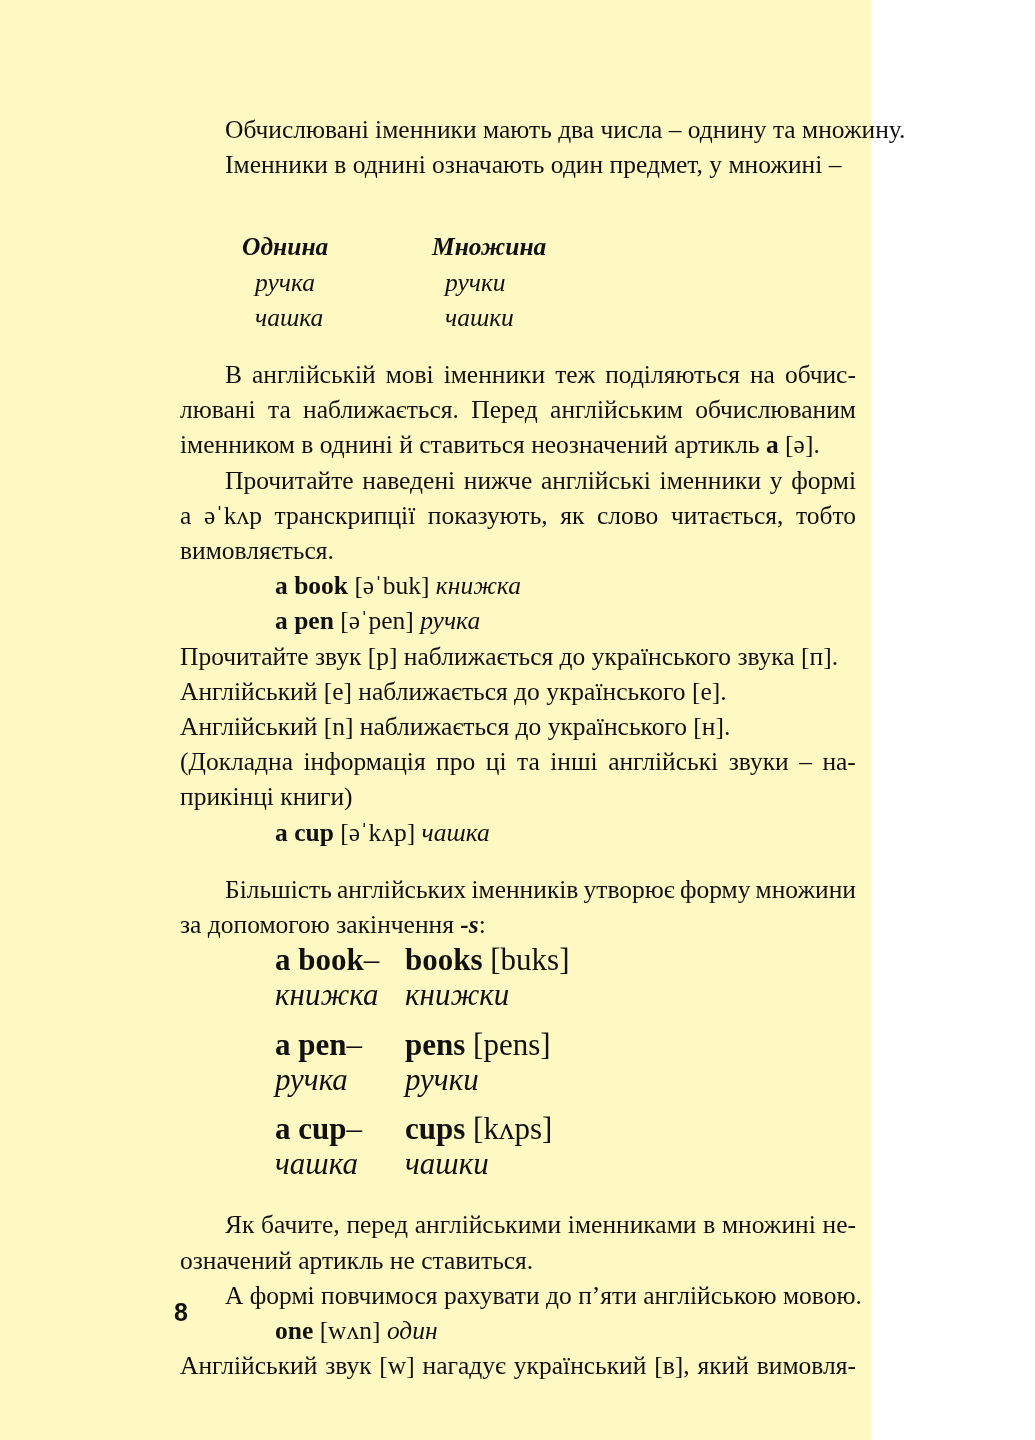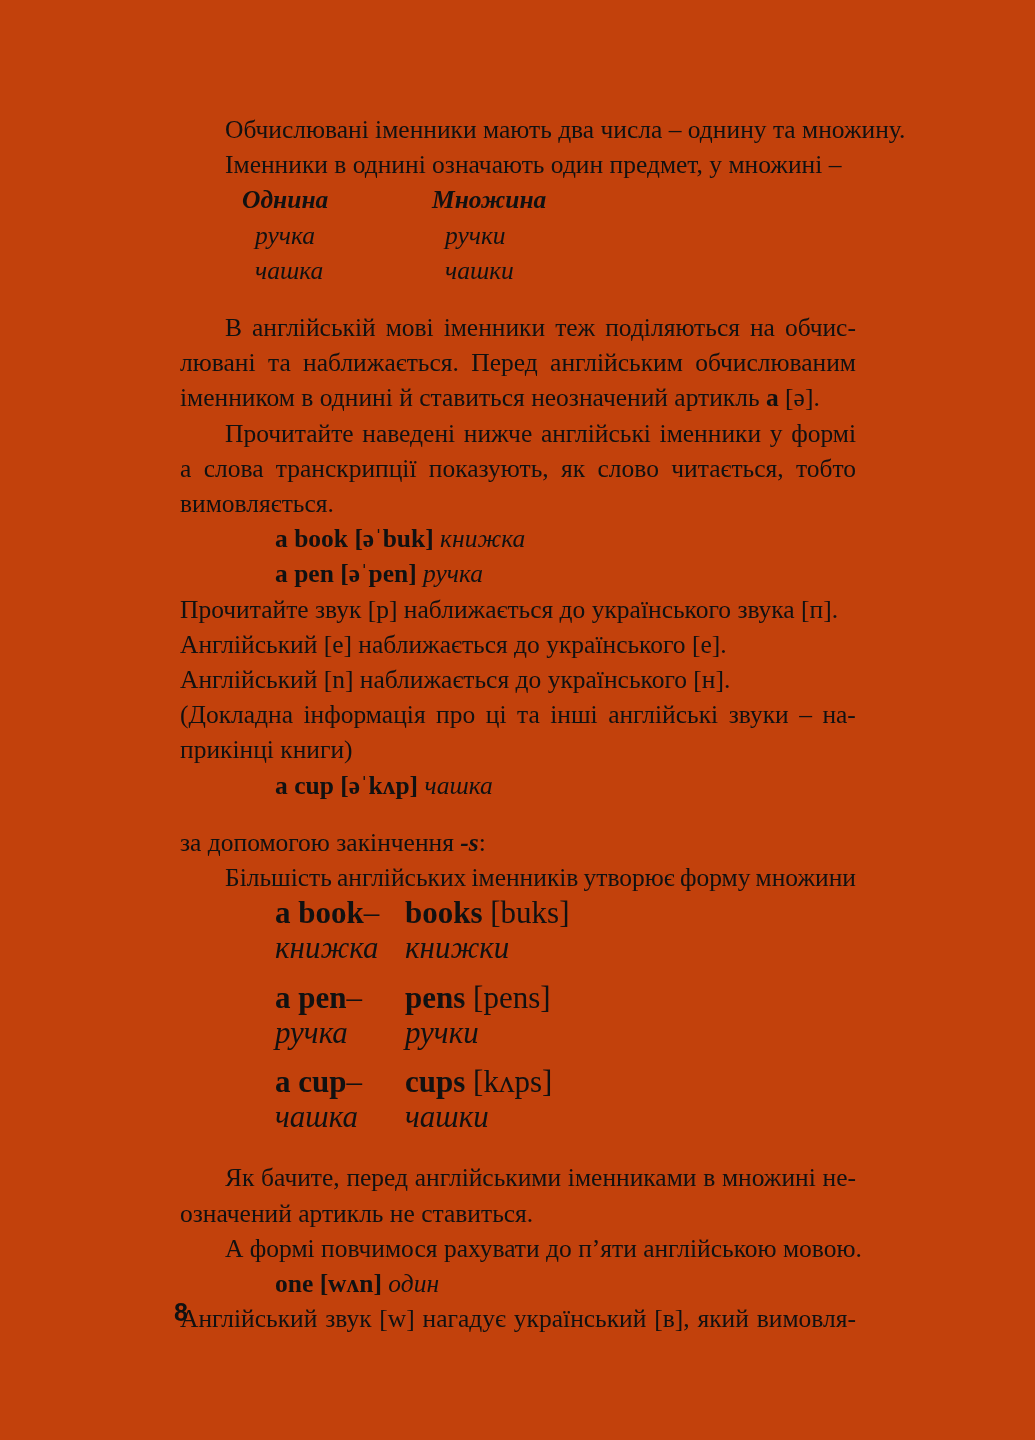--- a/index.html
+++ b/index.html
@@ -12,23 +12,23 @@
     height: 1440px;
     position: relative;
     font-family: "Liberation Serif", "DejaVu Serif", serif;
     color: #111111;
     overflow: hidden;
   }
 
   #page {
     position: absolute;
     left: 0; top: 0;
-    width: 1035px;
+    width: 871px;
     height: 1440px;
-    background: #c2410c;
+    background: #fef9c3;
   }
 
   #content {
     position: absolute;
     left: 180px;
     top: 112px;
     width: 676px;
   }
 
   
@@ -65,35 +65,35 @@
   .wt-c2 {
     display: inline-block;
   }
   .wt-head .wt-c1, .wt-head .wt-c2 {
     font-weight: bold;
     font-style: italic;
   }
   .wt-body .wt-c1, .wt-body .wt-c2 {
     font-style: italic;
   }
-  .wt-head { padding-left: 62px; }
+  .wt-head { padding-left: 62px; margin-top: 47px; }
   .wt-body { padding-left: 75px; }
 
   
   .vocab {
     font-size: 25.5px;
     line-height: 35.2px;
     white-space: nowrap;
     padding-left: 95px;
   }
   .vocab .eng {
     font-weight: bold;
   }
   .vocab .tr {
-    font-weight: bold;
+    font-weight: normal;
   }
   .vocab .ukr {
     font-style: italic;
   }
 
   
   .pluraltable { margin: 0; padding-left: 95px; }
   .pt-group { }
   .pt-line {
     display: block;
@@ -182,21 +182,21 @@
         <span class="w" style="padding-left:45px">Прочитайте</span>
         <span class="w">наведені</span>
         <span class="w">нижче</span>
         <span class="w">англійські</span>
         <span class="w">іменники</span>
         <span class="w">у</span>
         <span class="w">формі</span>
       </span>
       <span class="line just">
         <span class="w">а</span>
-        <span class="w">слова</span>
+        <span class="w">əˈkʌp</span>
         <span class="w">транскрипції</span>
         <span class="w">показують,</span>
         <span class="w">як</span>
         <span class="w">слово</span>
         <span class="w">читається,</span>
         <span class="w">тобто</span>
       </span>
       <span class="line">вимовляється.</span>
     </div>
 
@@ -236,29 +236,29 @@
     <div class="vocab">
       <span class="eng">a cup</span>
       <span class="tr">[əˈkʌp]</span>
       <span class="ukr">чашка</span>
     </div>
 
 
     <div class="gap-md"></div>
 
     <div class="lines">
-      <span class="line"><span>за допомогою закінчення </span><span class="bolditalic">-s</span><span>:</span></span>
       <span class="line just">
         <span class="w" style="padding-left:45px">Більшість</span>
         <span class="w">англійських</span>
         <span class="w">іменників</span>
         <span class="w">утворює</span>
         <span class="w">форму</span>
         <span class="w">множини</span>
       </span>
+      <span class="line"><span>за допомогою закінчення </span><span class="bolditalic">-s</span><span>:</span></span>
     </div>
 
     <div class="pluraltable">
 
       <div class="pt-group">
         <span class="pt-line">
           <span class="pt-c1"><span class="pt-eng">a book</span><span class="pt-dash">–</span></span><span class="pt-c2"><span class="pt-eng">books</span> <span class="pt-tr">[buks]</span></span>
         </span>
         <span class="pt-line">
           <span class="pt-c1 pt-ukr">книжка</span><span class="pt-c2 pt-ukr">книжки</span>

